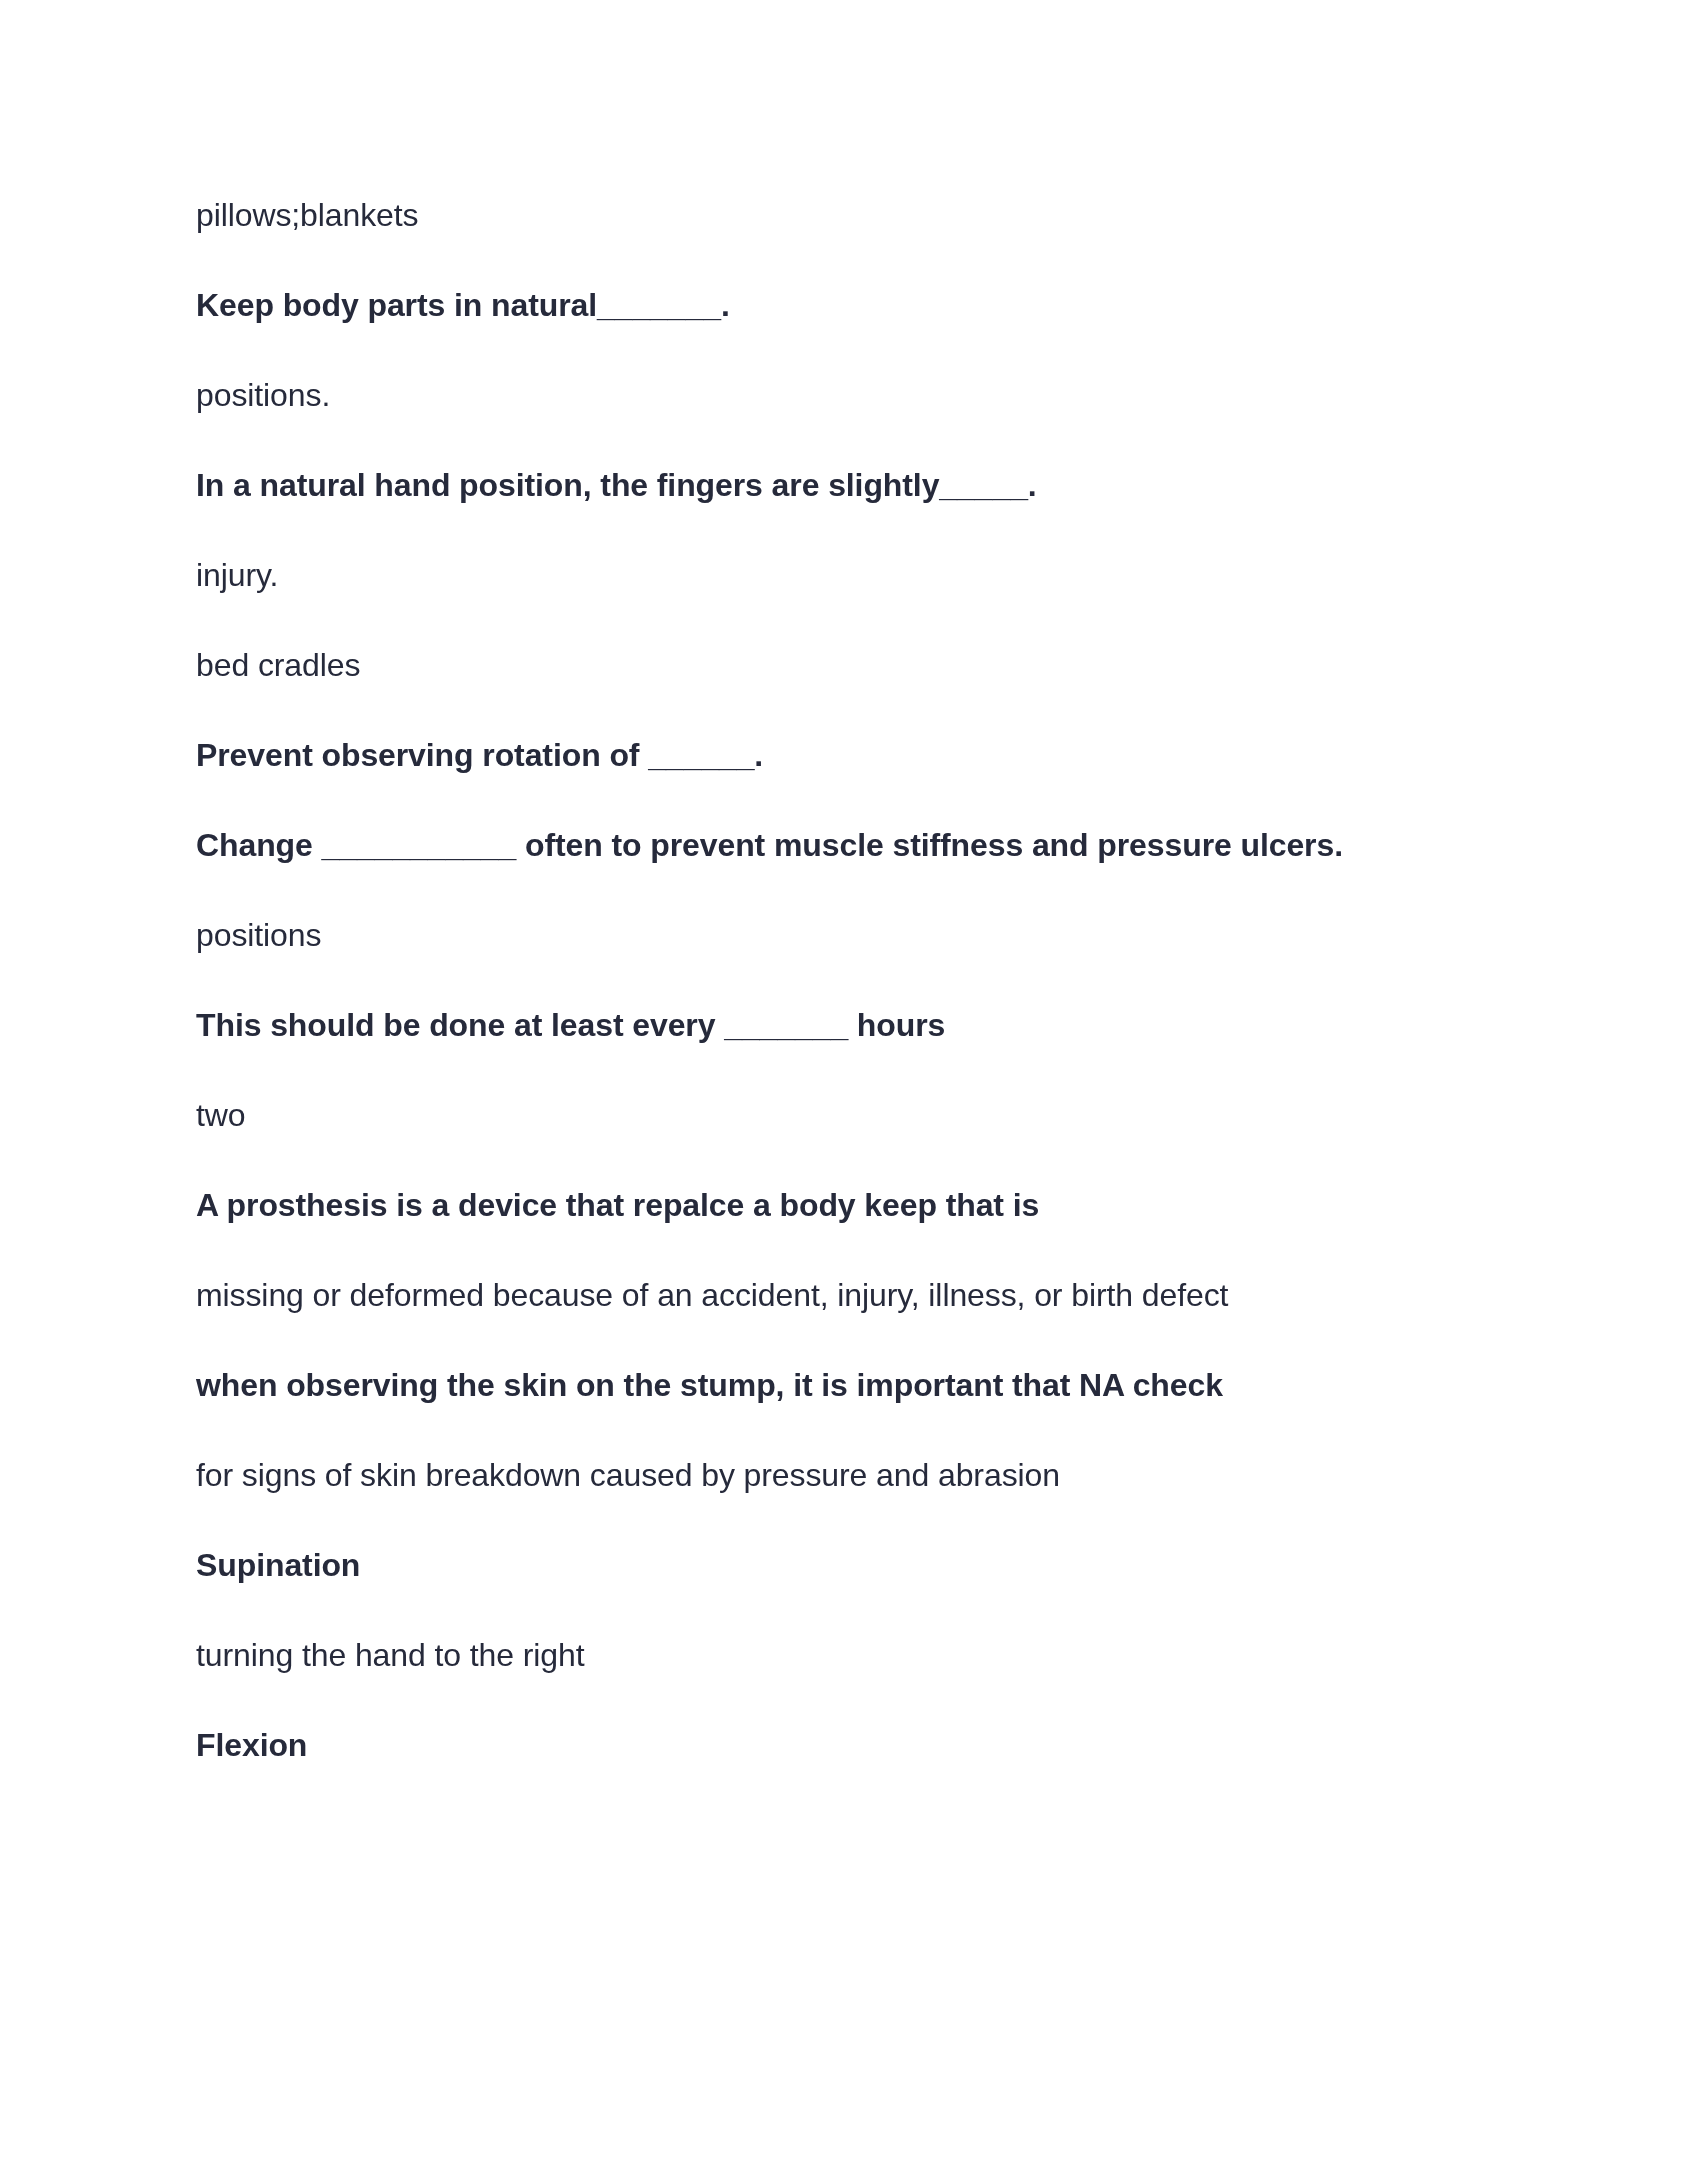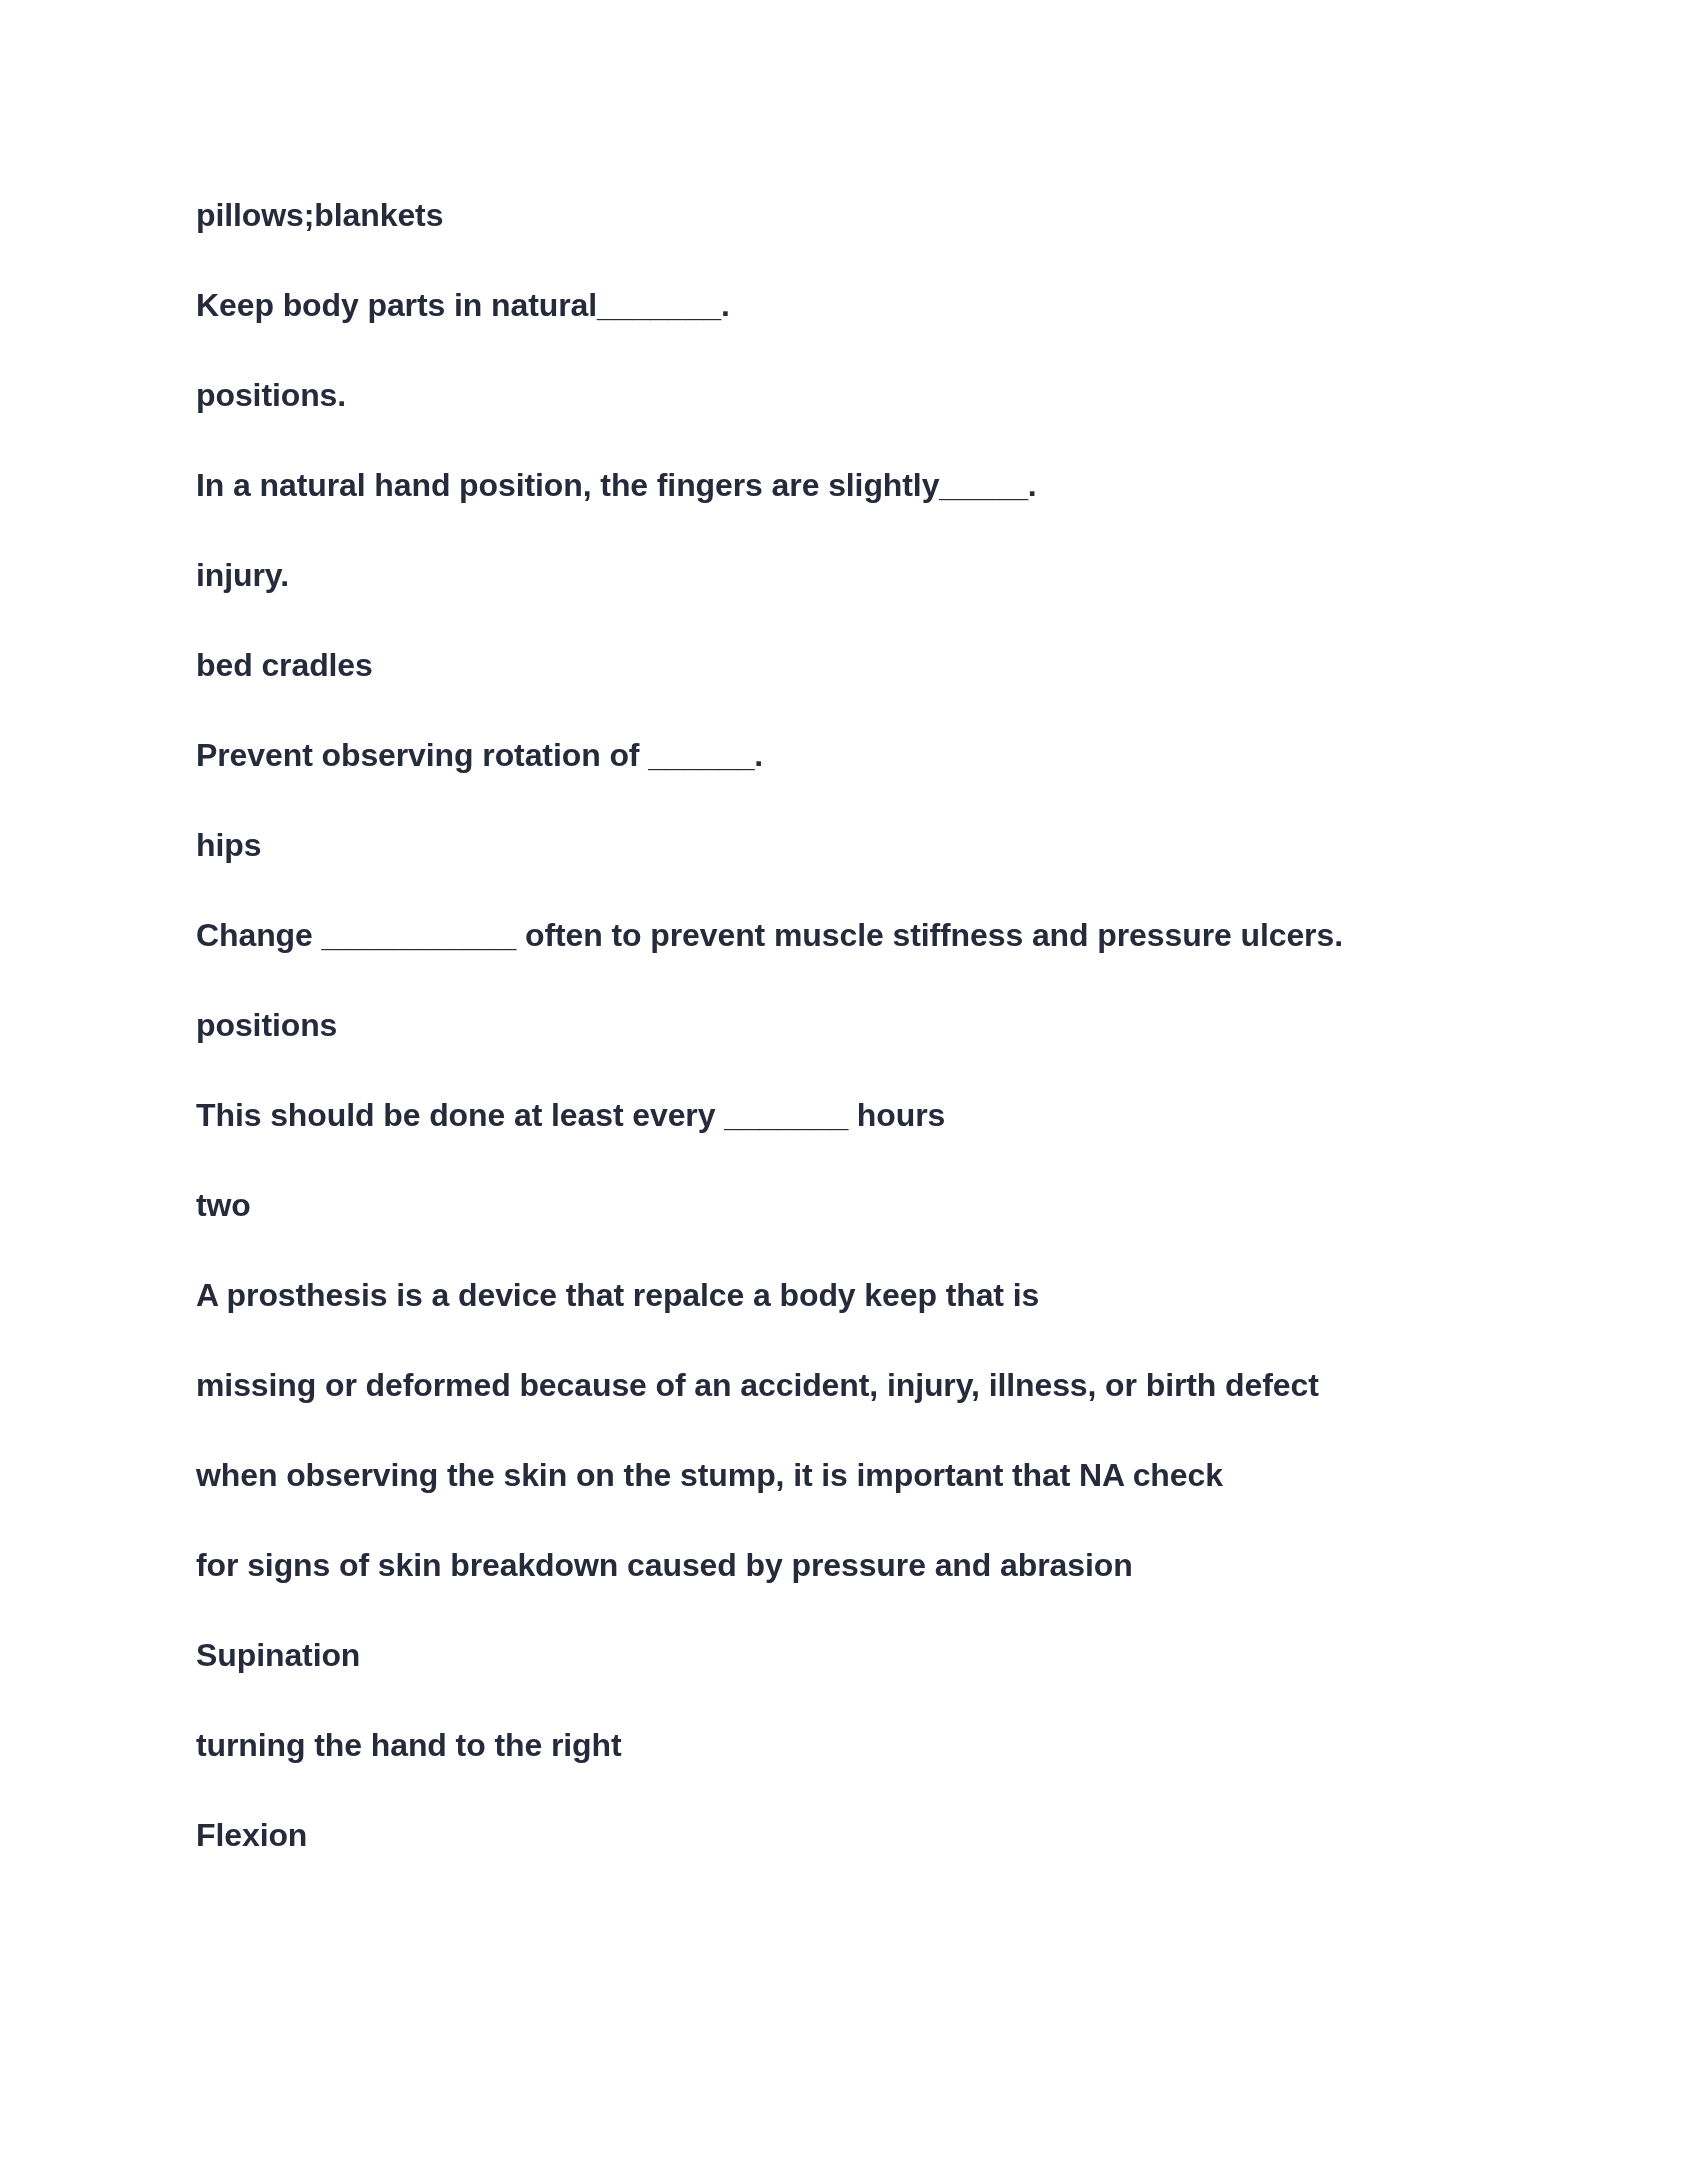--- a/index.html
+++ b/index.html
@@ -34,36 +34,35 @@
       height: 40px;
       margin: 0 0 50px 0;
       color: #262a3b;
       white-space: nowrap;
       letter-spacing: -0.1px;
     }
     .line.question {
       font-weight: bold;
     }
     .line.answer {
-      font-weight: bold;
+      font-weight: normal;
     }
   </style>
 </head>
 <body>
 
 <div class="page">
   <div class="content">
     <p class="line answer">pillows;blankets</p>
     <p class="line question">Keep body parts in natural_______.</p>
     <p class="line answer">positions.</p>
     <p class="line question">In a natural hand position, the fingers are slightly_____.</p>
     <p class="line answer">injury.</p>
     <p class="line answer">bed cradles</p>
     <p class="line question">Prevent observing rotation of ______.</p>
-    <p class="line answer">hips</p>
     <p class="line question">Change ___________ often to prevent muscle stiffness and pressure ulcers.</p>
     <p class="line answer">positions</p>
     <p class="line question">This should be done at least every _______ hours</p>
     <p class="line answer">two</p>
     <p class="line question">A prosthesis is a device that repalce a body keep that is</p>
     <p class="line answer">missing or deformed because of an accident, injury, illness, or birth defect</p>
     <p class="line question">when observing the skin on the stump, it is important that NA check</p>
     <p class="line answer">for signs of skin breakdown caused by pressure and abrasion</p>
     <p class="line question">Supination</p>
     <p class="line answer">turning the hand to the right</p>

